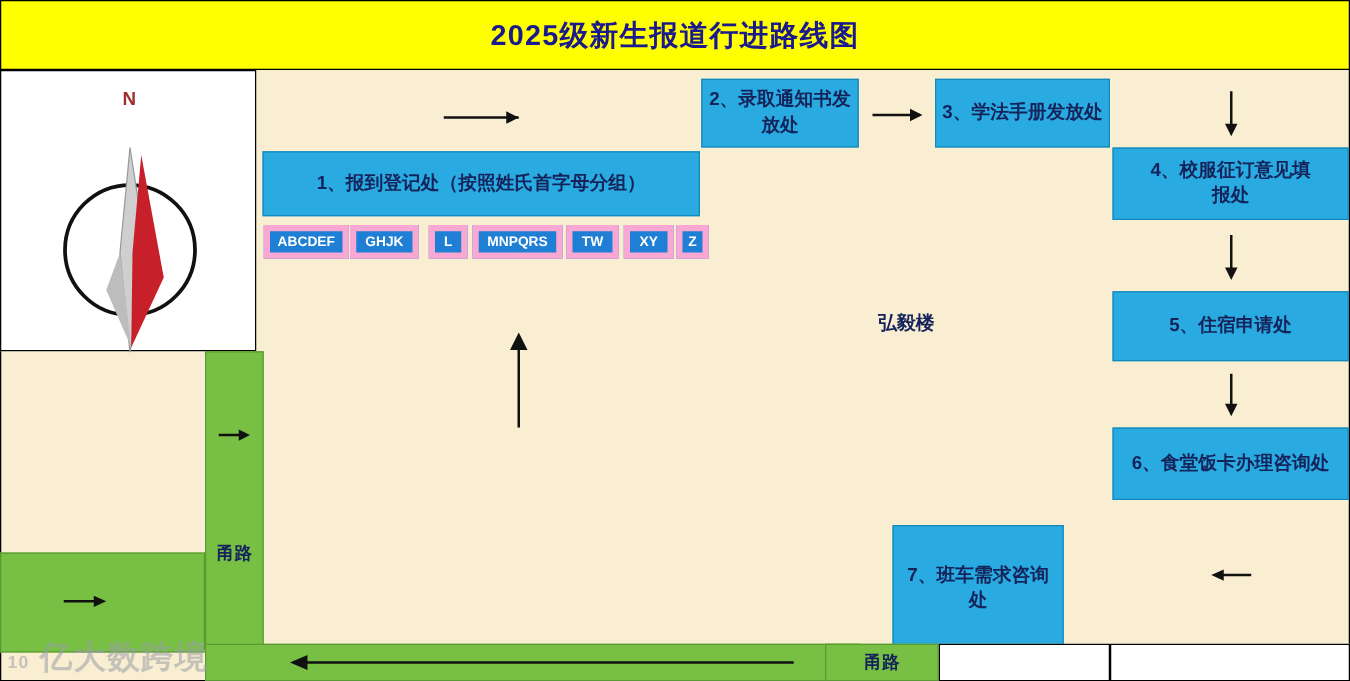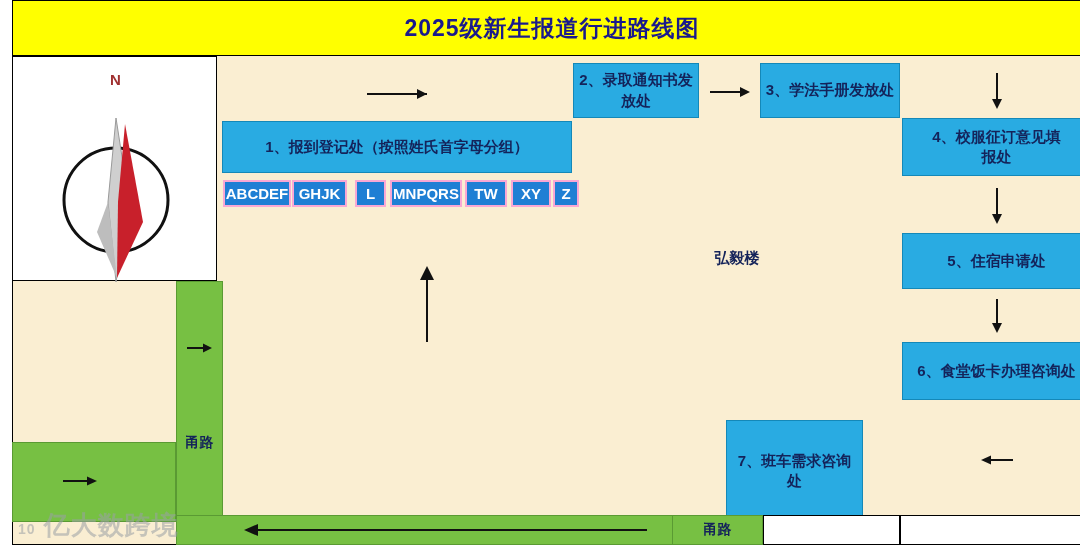--- a/index.html
+++ b/index.html
@@ -1,25 +1,25 @@
 <!DOCTYPE html>
 <html><head>
 <meta charset="utf-8">
 <style>
   html,body{margin:0;padding:0;}
   body{width:1080px;height:545px;background:#ffffff;font-family:"Liberation Sans","DejaVu Sans",sans-serif;overflow:hidden;}
-  #root{position:relative;width:936px;height:545px;margin-left:12px;}
+  #root{position:relative;width:936px;height:545px;}
   .abs{position:absolute;box-sizing:border-box;}
   .title-bar{left:0;top:0;width:1080px;height:56px;background:#ffff00;border:1px solid #000;display:flex;align-items:center;justify-content:center;}
   .title-text{font-size:23px;font-weight:bold;color:#1a1a8c;letter-spacing:1px;}
   .canvas{left:0;top:56px;width:1080px;height:489px;background:#faeed2;border:1px solid #000;border-top:none;}
   .compass-box{left:0;top:56px;width:205px;height:225px;background:#ffffff;border:1px solid #000;}
   .compass-n{position:absolute;left:0;top:14px;width:205px;text-align:center;font-size:15px;color:#a03030;font-weight:bold;}
   .blue{background:#29abe2;border:1px solid #1488b8;color:#14235a;font-weight:bold;display:flex;align-items:center;justify-content:center;text-align:center;line-height:1.35;font-size:15px;}
-  .blue-sm{background:#1f7fd4;border:2px solid #f9a8d4;color:#ffffff;font-weight:bold;display:flex;align-items:center;justify-content:center;font-size:15px;}
+  .blue-sm{background:#1f7fd4;border:5px solid #f9a8d4;color:#ffffff;font-weight:bold;display:flex;align-items:center;justify-content:center;font-size:11px;}
   .green{background:#77c043;border:1px solid #5a9a33;display:flex;align-items:center;justify-content:center;color:#14235a;font-weight:bold;font-size:15px;}
   .red{background:#e05a6a;border:1px solid #b8424f;display:flex;align-items:center;justify-content:center;color:#14235a;font-weight:bold;font-size:15px;}
   .tan{background:#faeed2;border:1px solid #000;display:flex;align-items:center;justify-content:center;color:#14235a;font-weight:bold;font-size:15px;}
   .plainlabel{color:#14235a;font-weight:bold;font-size:15px;display:flex;align-items:center;justify-content:center;}
   .arrow{color:#111;font-size:19px;display:flex;align-items:center;justify-content:center;}
   .white-cell{background:#ffffff;border:1px solid #000;}
   .wm{position:absolute;left:6px;bottom:2px;font-size:26px;color:#9aa0a6;opacity:.55;font-weight:bold;letter-spacing:1px;}
   .wm small{font-size:14px;}
 </style>
 </head>

